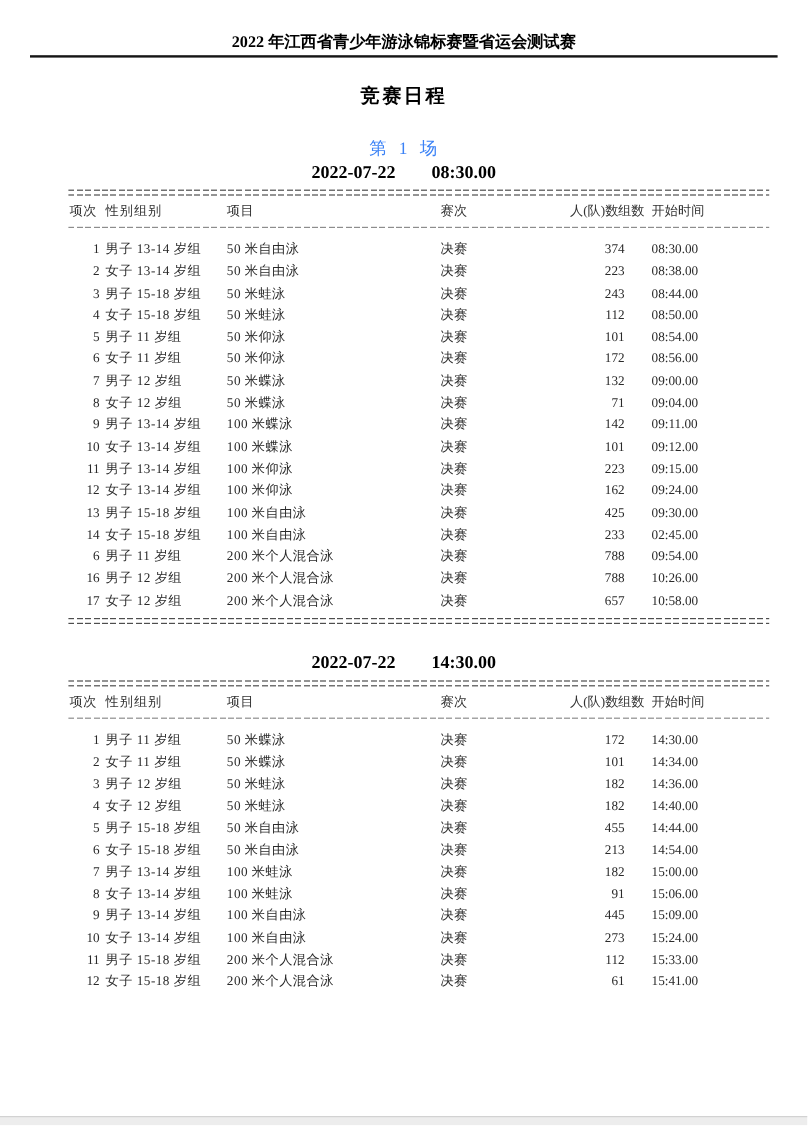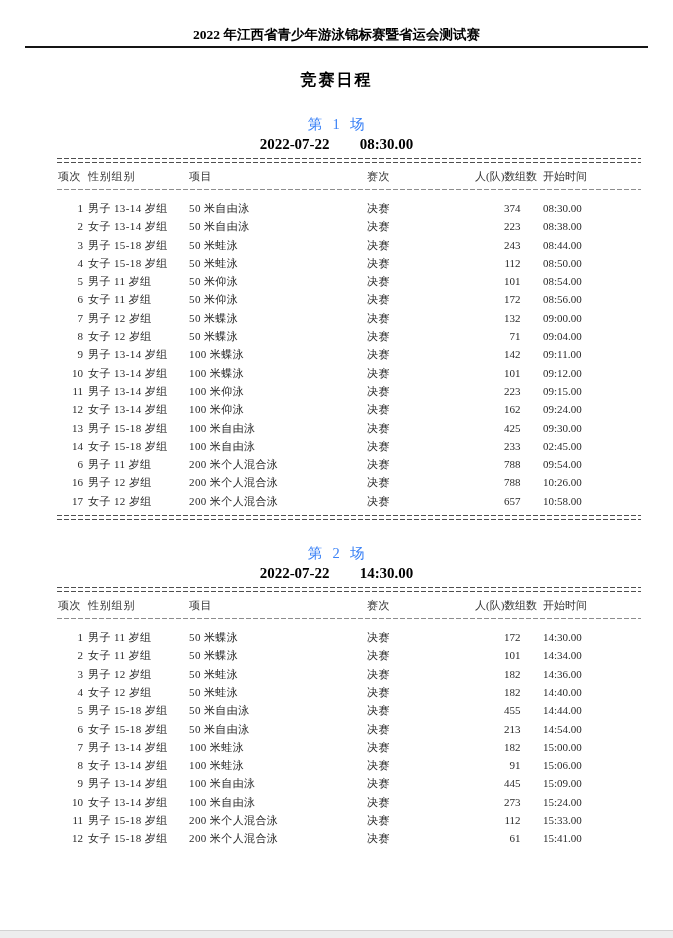--- a/index.html
+++ b/index.html
@@ -239,21 +239,20 @@
               <span class="c-count">65</span>
               <span class="c-heats">7</span>
               <span class="c-start">10:58.00</span>
             </div>
           </div>
       <div class="rule-double closing-rule"></div>
     </div>
   </section>
 
   <section class="session">
-    <div class="session-title">第  2  场</div>
     <div class="session-datetime">
       <span>2022-07-22</span>
       <span>14:30.00</span>
     </div>
     <div class="table">
       <div class="rule-double"></div>
       <div class="row header-row">
         <span class="c-no">项次</span>
         <span class="c-group">性别组别</span>
         <span class="c-event">项目</span>

